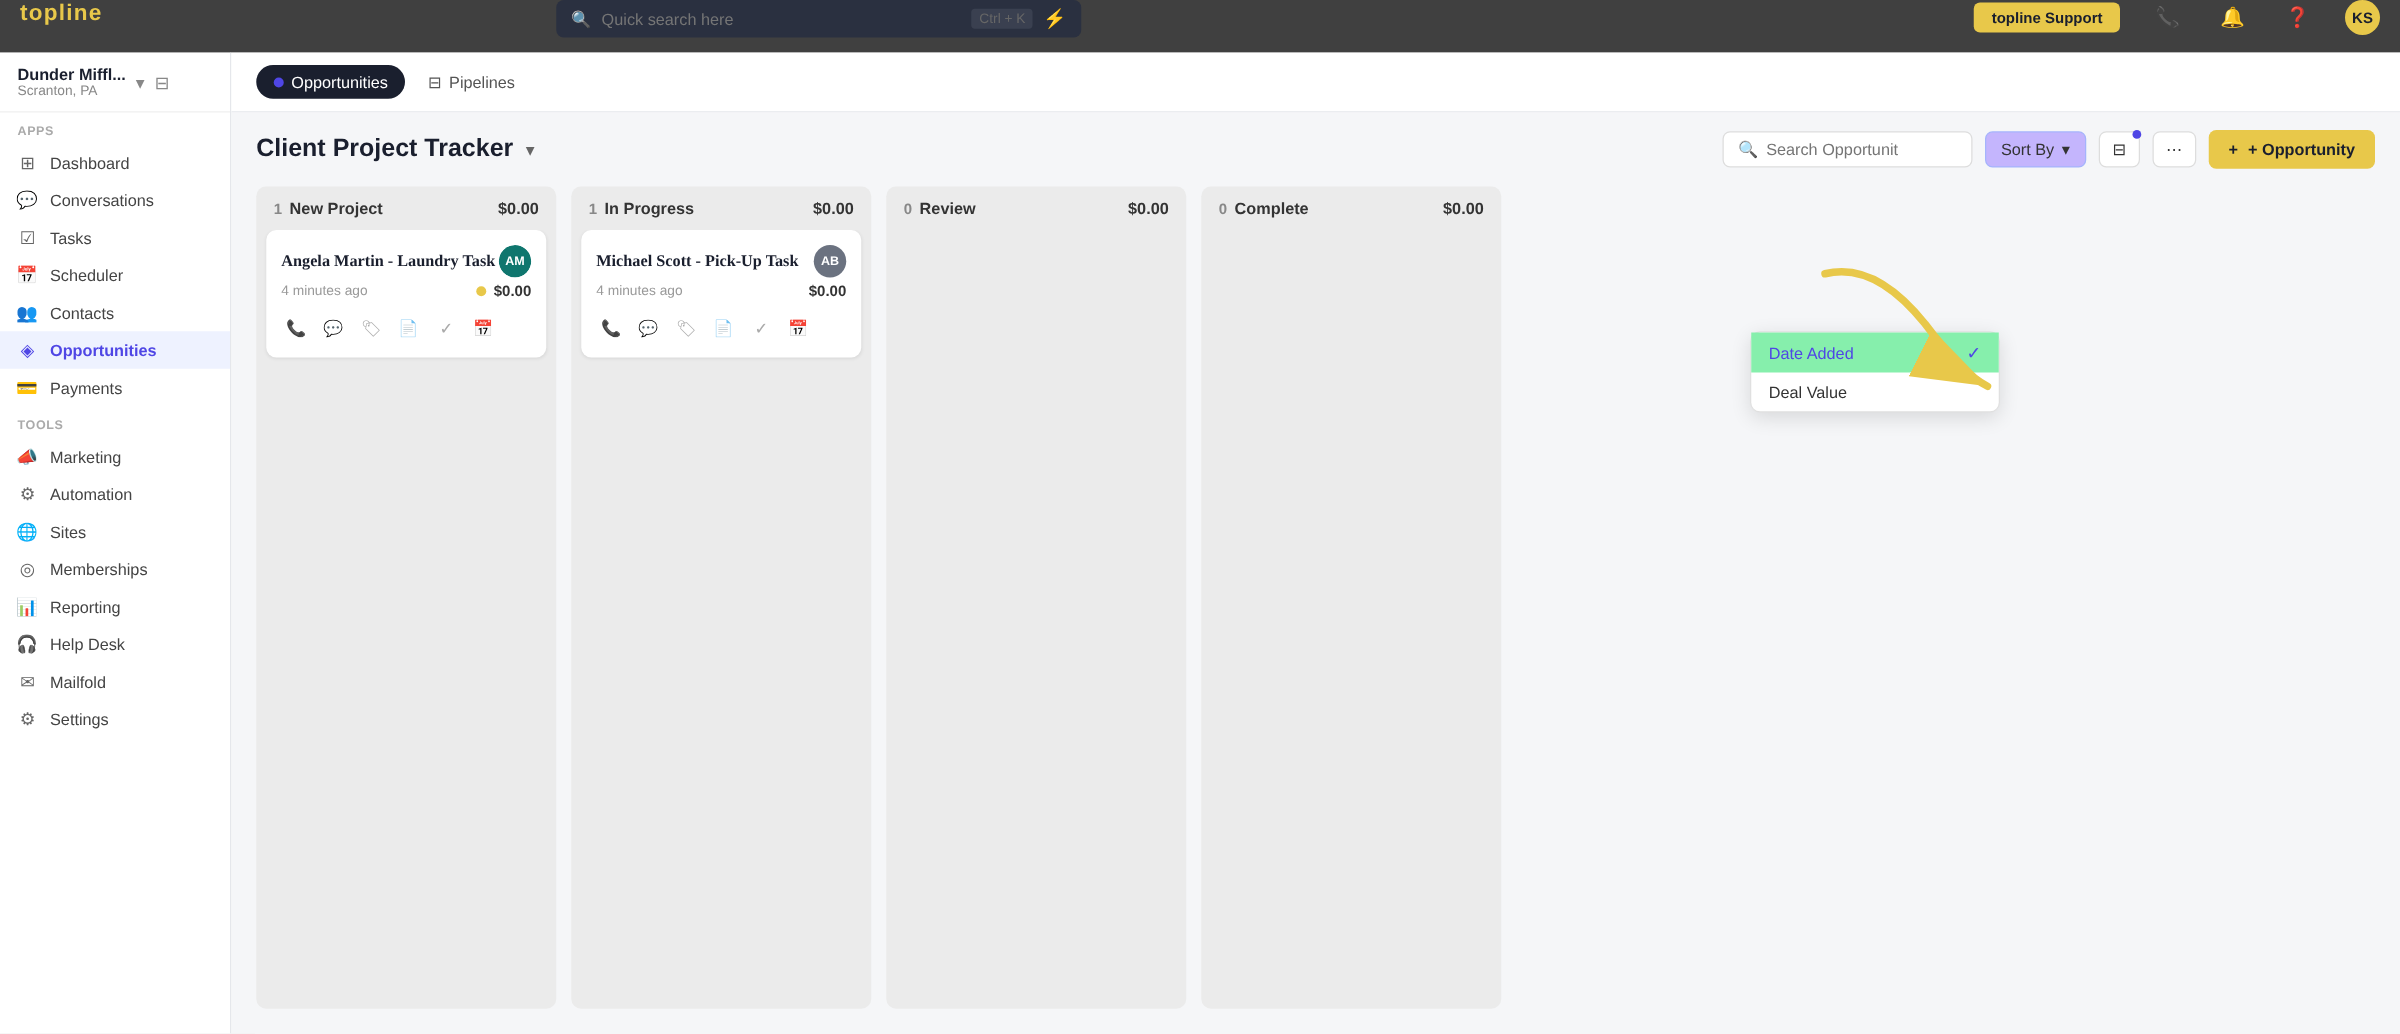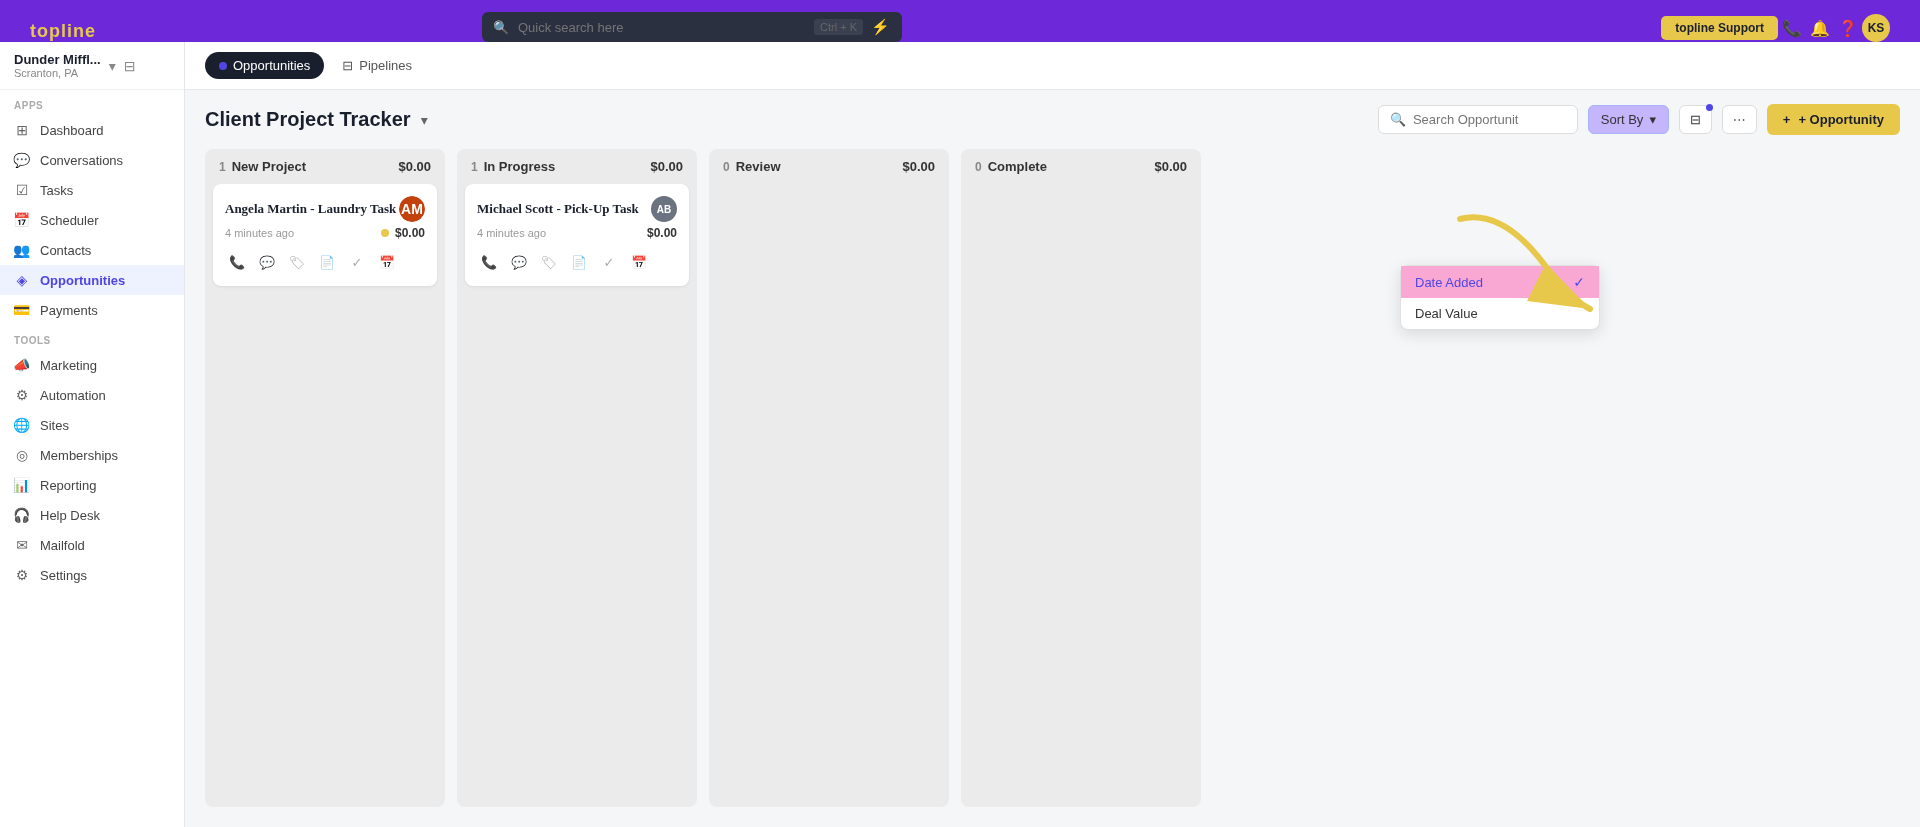--- a/index.html
+++ b/index.html
@@ -1,24 +1,24 @@
 <!DOCTYPE html>
 <html><head>
   <meta charset="utf-8">
   <style>
     * { margin: 0; padding: 0; box-sizing: border-box; }
     body { font-family: -apple-system, BlinkMacSystemFont, 'Segoe UI', sans-serif; background: #f0f0f0; display: flex; flex-direction: column; height: 827px; overflow: hidden; }
 
     
     .top-nav {
-      background: #6d28d9;
+      background: #404040;
       height: 42px;
       display: flex;
-      align-items: flex-end;
-      padding: 0 30px;
+      align-items: flex-start;
+      padding: 0 16px;
       gap: 12px;
       flex-shrink: 0;
     }
     .logo {
       color: #fff;
       font-size: 18px;
       font-weight: 700;
       letter-spacing: 1px;
     }
     .logo span { color: #e8c84a; }
@@ -45,21 +45,21 @@
     .search-shortcut {
       color: #666;
       font-size: 11px;
       background: #3a4050;
       padding: 2px 6px;
       border-radius: 3px;
     }
     .nav-actions {
       display: flex;
       align-items: center;
-      gap: 0;
+      gap: 24px;
       margin-left: auto;
     }
     .support-btn {
       background: #e8c84a;
       color: #1a1f2e;
       border: none;
       padding: 5px 14px;
       border-radius: 5px;
       font-size: 12px;
       font-weight: 600;
@@ -465,21 +465,21 @@
     }
     .sort-option-row {
       display: flex;
       align-items: center;
       padding: 8px 14px;
       font-size: 13px;
       cursor: pointer;
       gap: 8px;
     }
     .sort-option-row.selected {
-      background: #f9a8d4;
+      background: #86efac;
     }
     .sort-option-row .option-label {
       flex: 1;
       color: #4f46e5;
     }
     .sort-option-row .option-label-default {
       flex: 1;
       color: #333;
     }
   </style>
@@ -631,21 +631,21 @@
           <span class="column-count">1</span>
           <span class="column-title">New Project</span>
           <span class="column-amount">$0.00</span>
         </div>
         <div class="column-cards">
           <div class="kanban-card">
             <div class="card-header">
               <span class="card-title">Angela Martin - Laundry Task</span>
               <div class="card-avatar">
 
-                <div style="width:26px;height:26px;border-radius:50%;background:#c2410c;display:flex;align-items:center;justify-content:center;color:#fff;font-size:14px;font-weight:700;">AM</div>
+                <div style="width:26px;height:26px;border-radius:50%;background:#0f766e;display:flex;align-items:center;justify-content:center;color:#fff;font-size:10px;font-weight:700;">AM</div>
               </div>
             </div>
             <div class="card-meta">
               <span class="card-time">4 minutes ago</span>
               <div style="display:flex;align-items:center;gap:6px;">
                 <div class="card-dot"></div>
                 <span class="card-amount">$0.00</span>
               </div>
             </div>
             <div class="card-actions">

